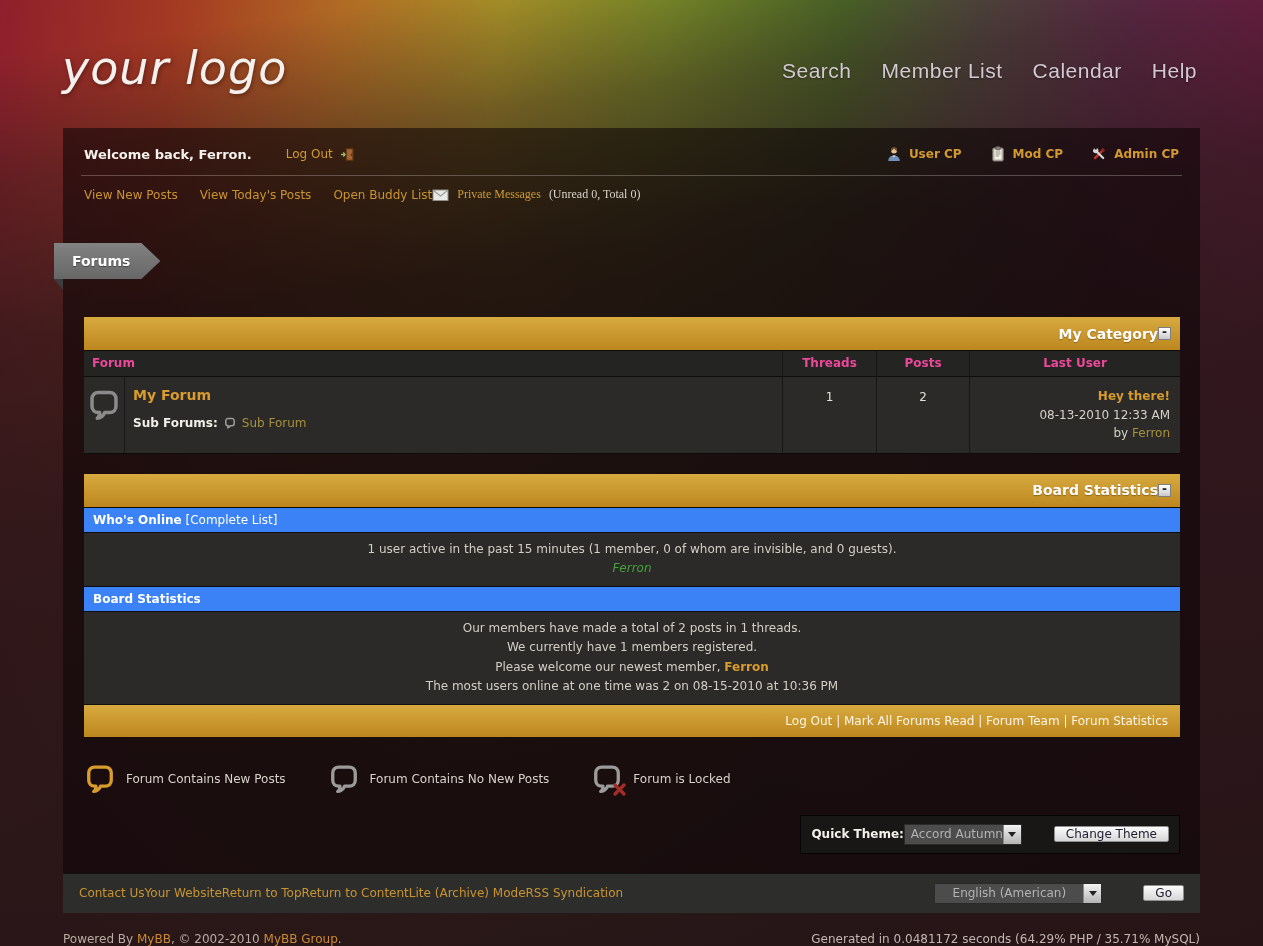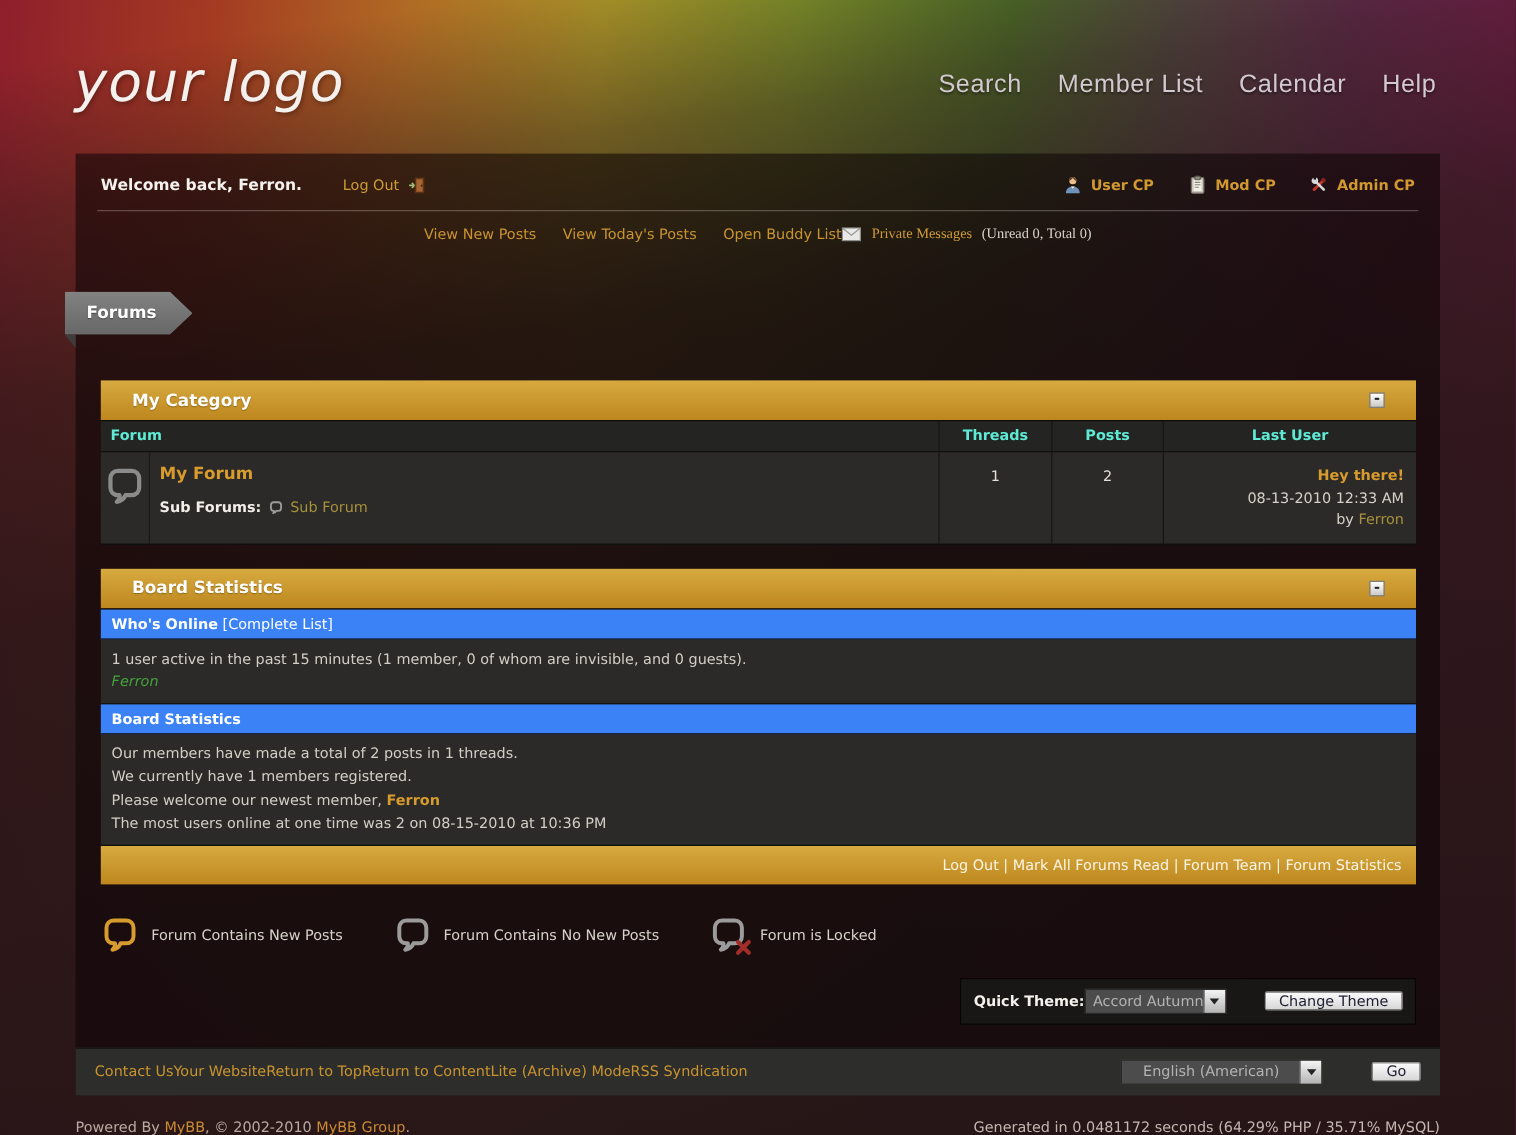--- a/index.html
+++ b/index.html
@@ -34,65 +34,65 @@
   .panel { width: 1137px; margin: 0 63px; background: rgba(13,6,7,0.58); }
 
   .welcome-row { display: flex; justify-content: space-between; align-items: center; padding: 18px 21px 13px; }
   .welcome-left { display: flex; align-items: center; gap: 34px; }
   .greeting { color: #f5f2ee; font-weight: bold; font-size: 13px; }
   .orange-link { color: #cf9b33; }
   .logout-wrap { display: flex; align-items: center; gap: 7px; }
   .cp-links { display: flex; align-items: center; gap: 28px; }
   .cp-link { display: flex; align-items: center; gap: 7px; color: #d1992f; font-weight: bold; font-size: 12px; }
   .hline { border-top: 1px solid rgba(235,225,220,0.28); margin: 0 18px; }
-  .links-row { display: flex; justify-content: center; align-items: center; padding: 11px 21px 15px; }
+  .links-row { display: flex; justify-content: flex-start; align-items: center; padding: 11px 21px 15px; }
   .links-left { display: flex; gap: 22px; }
   .links-left a { color: #c9942f; font-size: 12px; }
   .pm-wrap { display: flex; align-items: center; gap: 8px; font-family: Liberation Serif, serif; }
   .pm-status { color: #d9d3cb; }
 
   
   .crumb-zone { position: relative; height: 38px; margin-top: 26px; margin-bottom: 36px; }
   .ribbon { position: absolute; left: -9px; top: 0; height: 36px; line-height: 36px;
     padding: 0 30px 0 18px; color: #fff; font-weight: bold; font-size: 14px;
     background: linear-gradient(#828282, #676767);
     clip-path: polygon(0 0, calc(100% - 19px) 0, 100% 50%, calc(100% - 19px) 100%, 0 100%);
     text-shadow: 0 1px 1px rgba(0,0,0,0.4); }
   .ribbon-fold { position: absolute; left: -9px; top: 36px; width: 0; height: 0;
     border-right: 9px solid #3c3c3c; border-bottom: 11px solid transparent; }
 
   
   .tbl { margin: 0 20px 0 21px; }
-  .gold-head { height: 34px; display: flex; align-items: center; justify-content: space-between; padding: 0 26px;
+  .gold-head { height: 34px; display: flex; align-items: center; justify-content: flex-end; padding: 0 9px;
     background: linear-gradient(#d7aa3f, #bd871e); color: #fff; font-weight: bold; font-size: 14px;
     text-shadow: 0 1px 1px rgba(80,50,0,0.45); border-bottom: 1px solid #0e0a06; }
   .collapse-btn { width: 13px; height: 13px; background: linear-gradient(#ffffff, #c9c9c9); border: 1px solid #7e7e7e;
     color: #222; font-size: 12px; font-weight: bold; line-height: 9px; text-align: center; cursor: pointer; text-shadow: none; }
-  .col-row { display: flex; background: #242423; color: #5eead4; font-weight: bold; font-size: 12px; border-bottom: 1px solid #0e0e0e; }
+  .col-row { display: flex; background: #242423; color: #ec4899; font-weight: bold; font-size: 12px; border-bottom: 1px solid #0e0e0e; }
   .col-row > div { padding: 5px 8px; line-height: 15px; }
   .c-forum { flex: 1; }
   .c-threads { width: 94px; text-align: center; border-left: 1px solid #161616; }
   .c-posts   { width: 93px; text-align: center; border-left: 1px solid #161616; }
   .c-last    { width: 211px; text-align: center; border-left: 1px solid #161616; }
   .forum-row { display: flex; background: #2b2a28; border-bottom: 1px solid #0c0c0c; }
   .icon-cell { width: 41px; border-right: 1px solid #191919; display: flex; justify-content: center; padding-top: 11px; }
   .name-cell { flex: 1; padding: 10px 8px 13px; }
   .forum-name { color: #d89b2d; font-weight: bold; font-size: 14px; display: inline-block; margin-bottom: 13px; }
   .sub-line { display: flex; align-items: center; gap: 6px; font-size: 12px; }
   .sub-label { color: #f2efe9; font-weight: bold; }
   .olive-link { color: #a7913c; }
   .body-num { width: 94px; text-align: center; padding-top: 13px; color: #e4dfd7; border-left: 1px solid #161616; }
   .body-num.posts { width: 93px; }
   .last-cell { width: 211px; border-left: 1px solid #161616; text-align: right; padding: 10px 10px; line-height: 1.55; font-size: 12px; color: #d6d1c8; }
   .last-title { color: #d89b2d; font-weight: bold; }
 
   .subhead-row { background: #3b82f6; color: #fff; font-size: 12px; padding: 5px 9px; border-bottom: 1px solid #0e0e0e; }
   .subhead-row .bold { font-weight: bold; }
   .white-link { color: #fff; }
-  .body-row { background: #2b2a28; color: #d3cec5; font-size: 12px; padding: 7px 9px 8px; border-bottom: 1px solid #0e0e0e; line-height: 1.6; }
+  .body-row { background: #2b2a28; color: #d3cec5; font-size: 12px; padding: 7px 9px 8px; border-bottom: 1px solid #0e0e0e; line-height: 1.6; text-align: center; }
   .green-user { color: #43a23c; font-style: italic; }
   .gold-member { color: #d89b2d; font-weight: bold; }
   .gold-foot { height: 32px; display: flex; align-items: center; justify-content: flex-end; padding: 0 12px;
     background: linear-gradient(#d7aa3f, #bd871e); font-size: 12px; color: #fcf4e4; }
   .gold-foot a { color: #fcf4e4; }
 
   
   .legend { display: flex; align-items: center; gap: 42px; margin: 26px 21px 0; }
   .legend-item { display: flex; align-items: center; gap: 10px; color: #d8d3ca; font-size: 12px; }
   .bubble-wrap { position: relative; width: 32px; height: 32px; }

